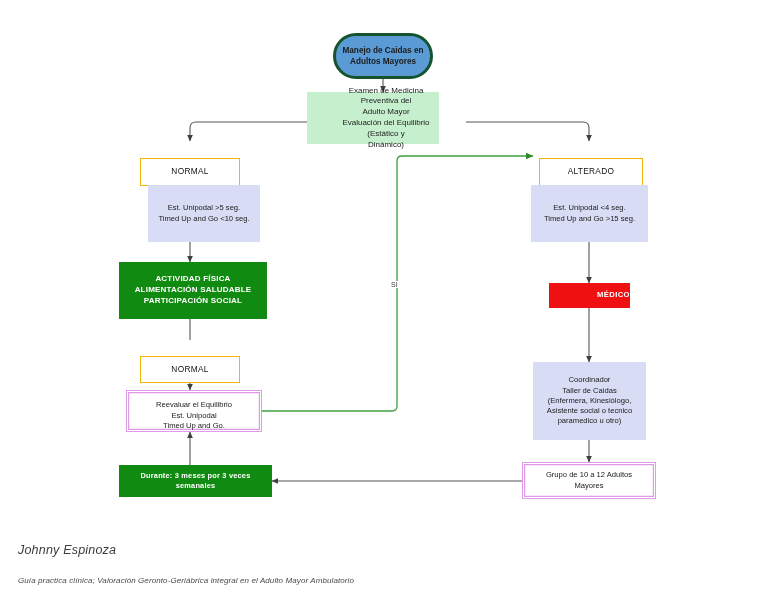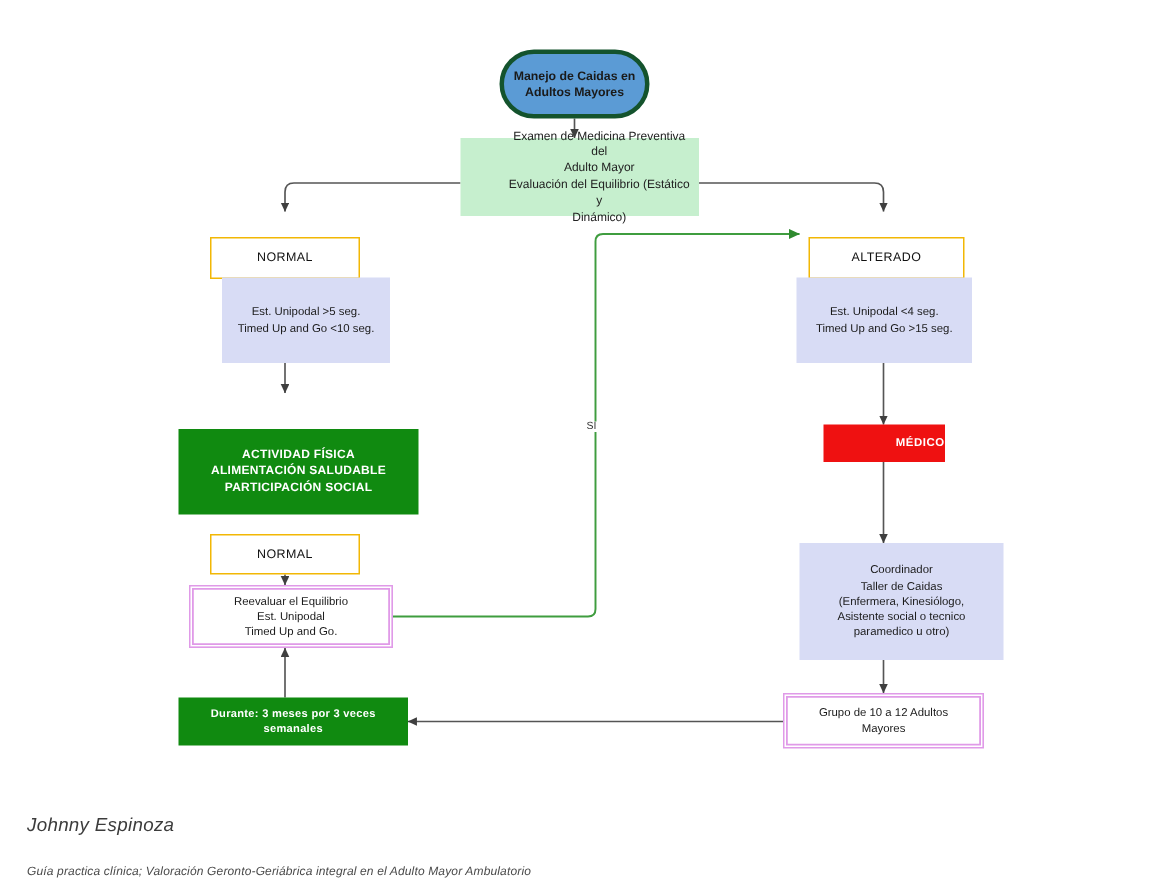--- a/index.html
+++ b/index.html
@@ -87,21 +87,21 @@
     <path d="M190,319 L190,340" stroke="#555" stroke-width="1.1" fill="none"></path>
 
     <path d="M262,411 L392,411 q5,0 5,-5 L397,161 q0,-5 5,-5 L533,156" stroke="#3f9d3f" stroke-width="1.3" fill="none" marker-end="url(#ahg)"></path>
   </svg>
 
   <div class="node n-start" style="left:333px;top:33px;width:100px;height:46px;">
     <span>Manejo de Caidas en
 Adultos Mayores</span>
   </div>
 
-  <div class="node n-exam" style="left:307px;top:92px;width:159px;height:52px;padding-left:26px;">
+  <div class="node n-exam" style="left:307px;top:92px;width:132px;height:52px;padding-left:26px;">
     <span>Examen de Medicina Preventiva del
 Adulto Mayor
 Evaluación del Equilibrio (Estático y
 Dinámico)</span>
   </div>
 
   <div class="node n-yellow" style="left:140px;top:142px;width:100px;height:28px;">
     <span>NORMAL</span>
   </div>
 
@@ -112,43 +112,43 @@
   <div class="node n-lav" style="left:148px;top:185px;width:112px;height:57px;">
     <span>Est. Unipodal  &gt;5 seg.
 Timed Up and Go  &lt;10 seg.</span>
   </div>
 
   <div class="node n-lav" style="left:531px;top:185px;width:117px;height:57px;">
     <span>Est. Unipodal  &lt;4 seg.
 Timed Up and Go  &gt;15 seg.</span>
   </div>
 
-  <div class="node n-green" style="left:119px;top:262px;width:160px;height:57px;margin-top:24px;">
+  <div class="node n-green" style="left:119px;top:262px;width:148px;height:57px;">
     <span>ACTIVIDAD FÍSICA
 ALIMENTACIÓN SALUDABLE
 PARTICIPACIÓN SOCIAL</span>
   </div>
 
   <div class="node n-red" style="left:549px;top:283px;width:81px;height:25px;padding-left:48px;">
     <span>MÉDICO</span>
   </div>
 
   <div class="node n-yellow" style="left:140px;top:340px;width:100px;height:27px;">
     <span>NORMAL</span>
   </div>
 
-  <div class="node n-lav" style="left:533px;top:362px;width:136px;height:78px;">
+  <div class="node n-lav" style="left:533px;top:362px;width:113px;height:78px;">
     <span>Coordinador
 Taller de Caidas
 (Enfermera, Kinesiólogo,
 Asistente social o tecnico
 paramedico u otro)</span>
   </div>
 
-  <div class="node n-pink" style="left:126px;top:390px;width:136px;height:42px;">
+  <div class="node n-pink" style="left:126px;top:390px;width:136px;height:42px;align-items:flex-end;">
     <span>Reevaluar el Equilibrio
 Est. Unipodal
 Timed Up and Go.</span>
   </div>
 
   <div class="node n-green small" style="left:119px;top:465px;width:153px;height:32px;">
     <span>Durante: 3 meses por 3 veces
 semanales</span>
   </div>
 

